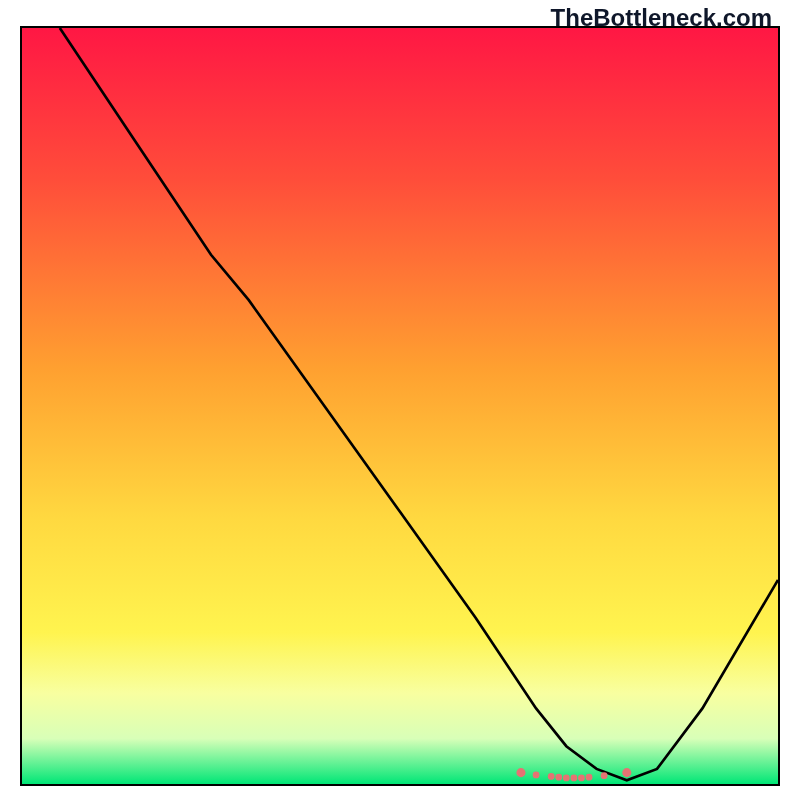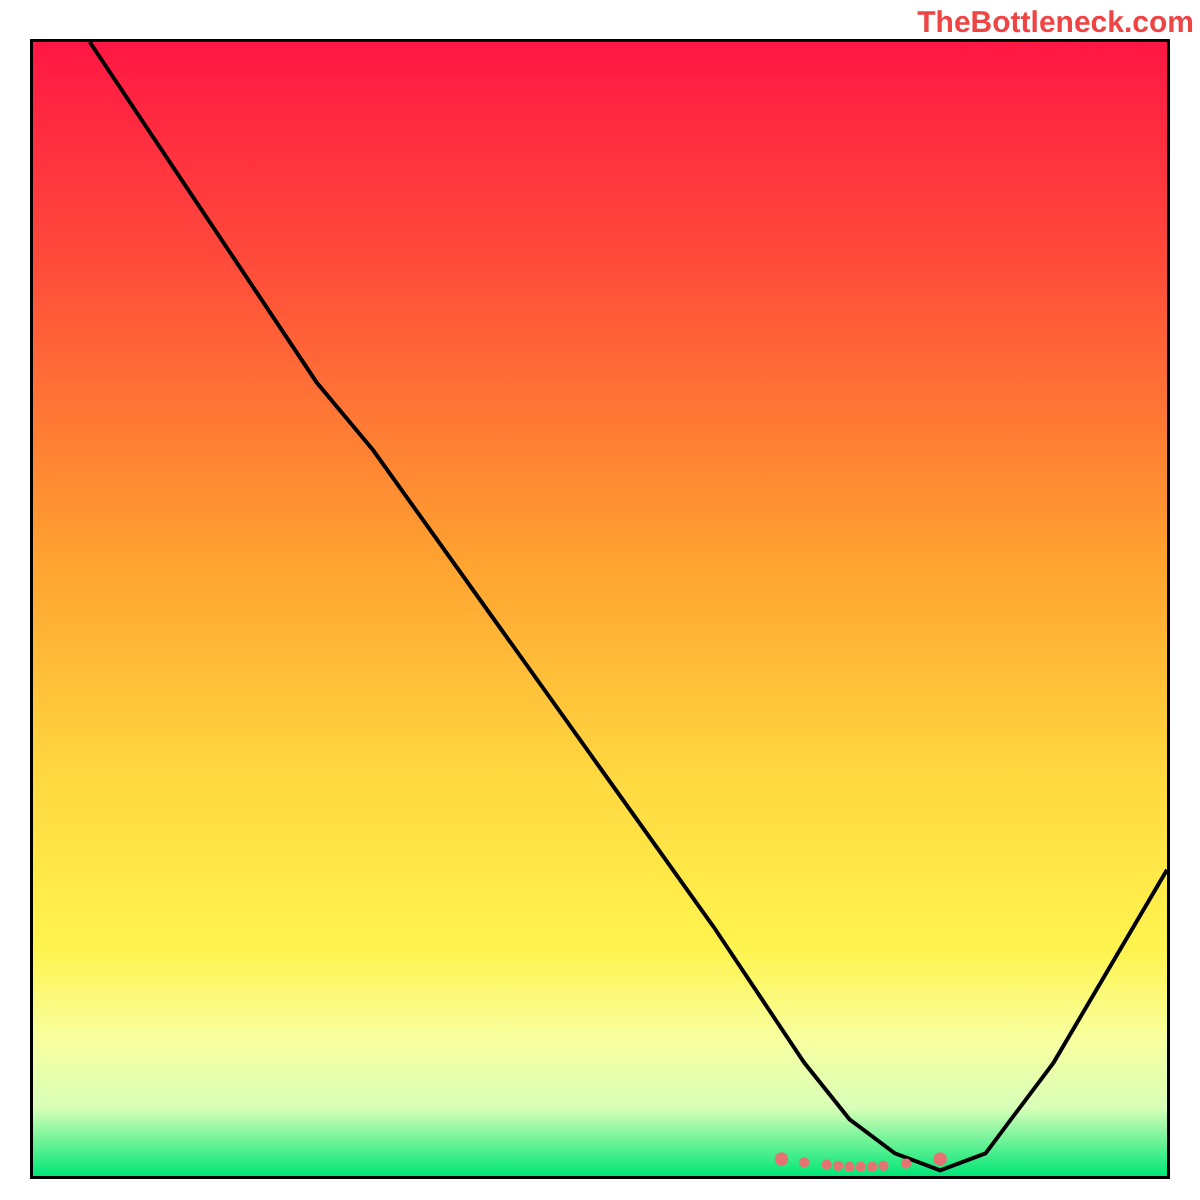--- a/index.html
+++ b/index.html
@@ -7,24 +7,24 @@
   padding: 0;
   width: 800px;
   height: 800px;
   position: relative;
   font-family: Arial, sans-serif;
   background: #fff;
 }
 .attribution {
   position: absolute;
   top: 4px;
-  right: 4px;
-  font-size: 20px;
+  right: 28px;
+  font-size: 24px;
   font-weight: bold;
-  color: #ef4444;
+  color: #0f172a;
   z-index: 10;
 }
 .plot-area {
   position: absolute;
   left: 20px;
   top: 26px;
   width: 760px;
   height: 760px;
   border: 2px solid #000;
   box-sizing: border-box;

